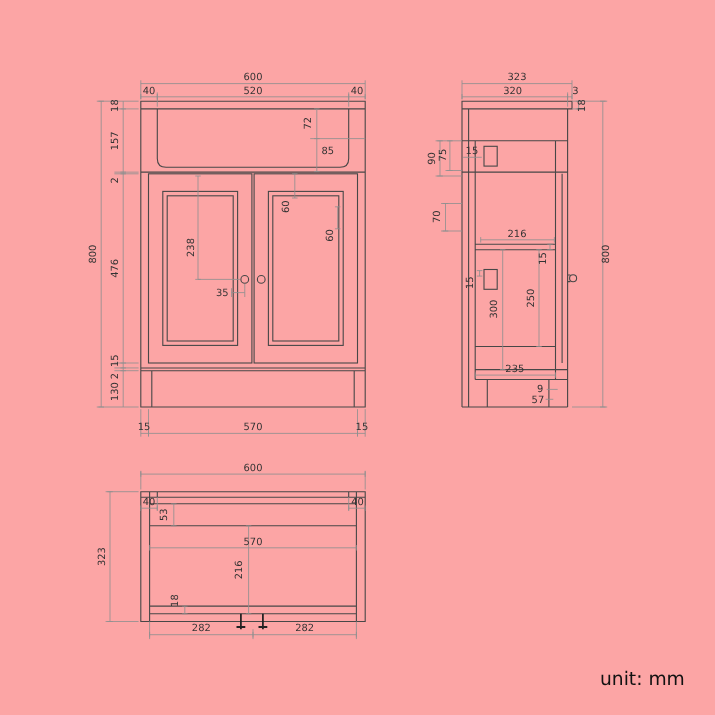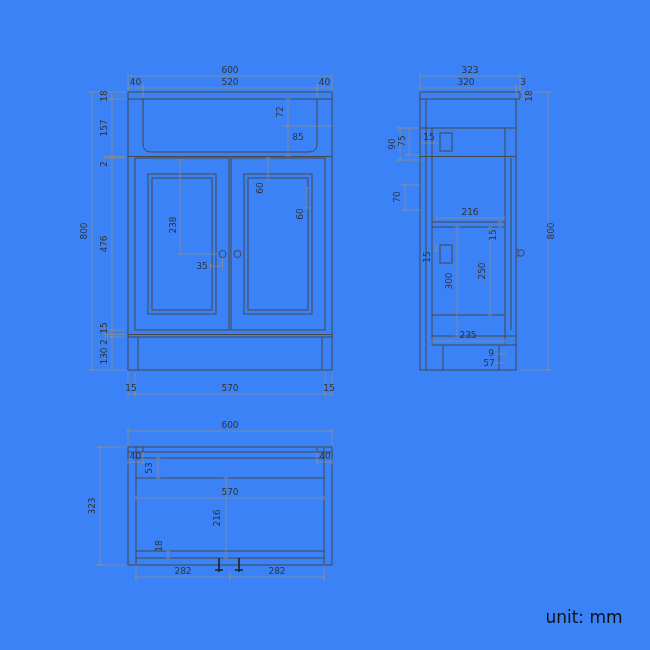--- a/index.html
+++ b/index.html
@@ -1,16 +1,16 @@
 <!DOCTYPE html>
 <html><head>
 <meta charset="utf-8">
 <style>
   html,body{margin:0;padding:0;background:#fff;}
-  .canvas{position:relative;width:650px;height:650px;background:#3b82f6;overflow:hidden;}
+  .canvas{position:relative;width:650px;height:650px;background:#fca5a5;overflow:hidden;}
   svg{display:block;}
   text{font-family:"DejaVu Sans","Liberation Sans",sans-serif;fill:#333;}
   .dim{font-size:9px;}
   .unit{font-size:17px;fill:#111;}
   .struct{stroke:#474747;stroke-width:1;fill:none;}
   .dimline{stroke:#8f8f8f;stroke-width:0.75;fill:none;}
   .bold{stroke:#222;stroke-width:1.6;fill:none;}
 </style>
 </head>
 <body>

